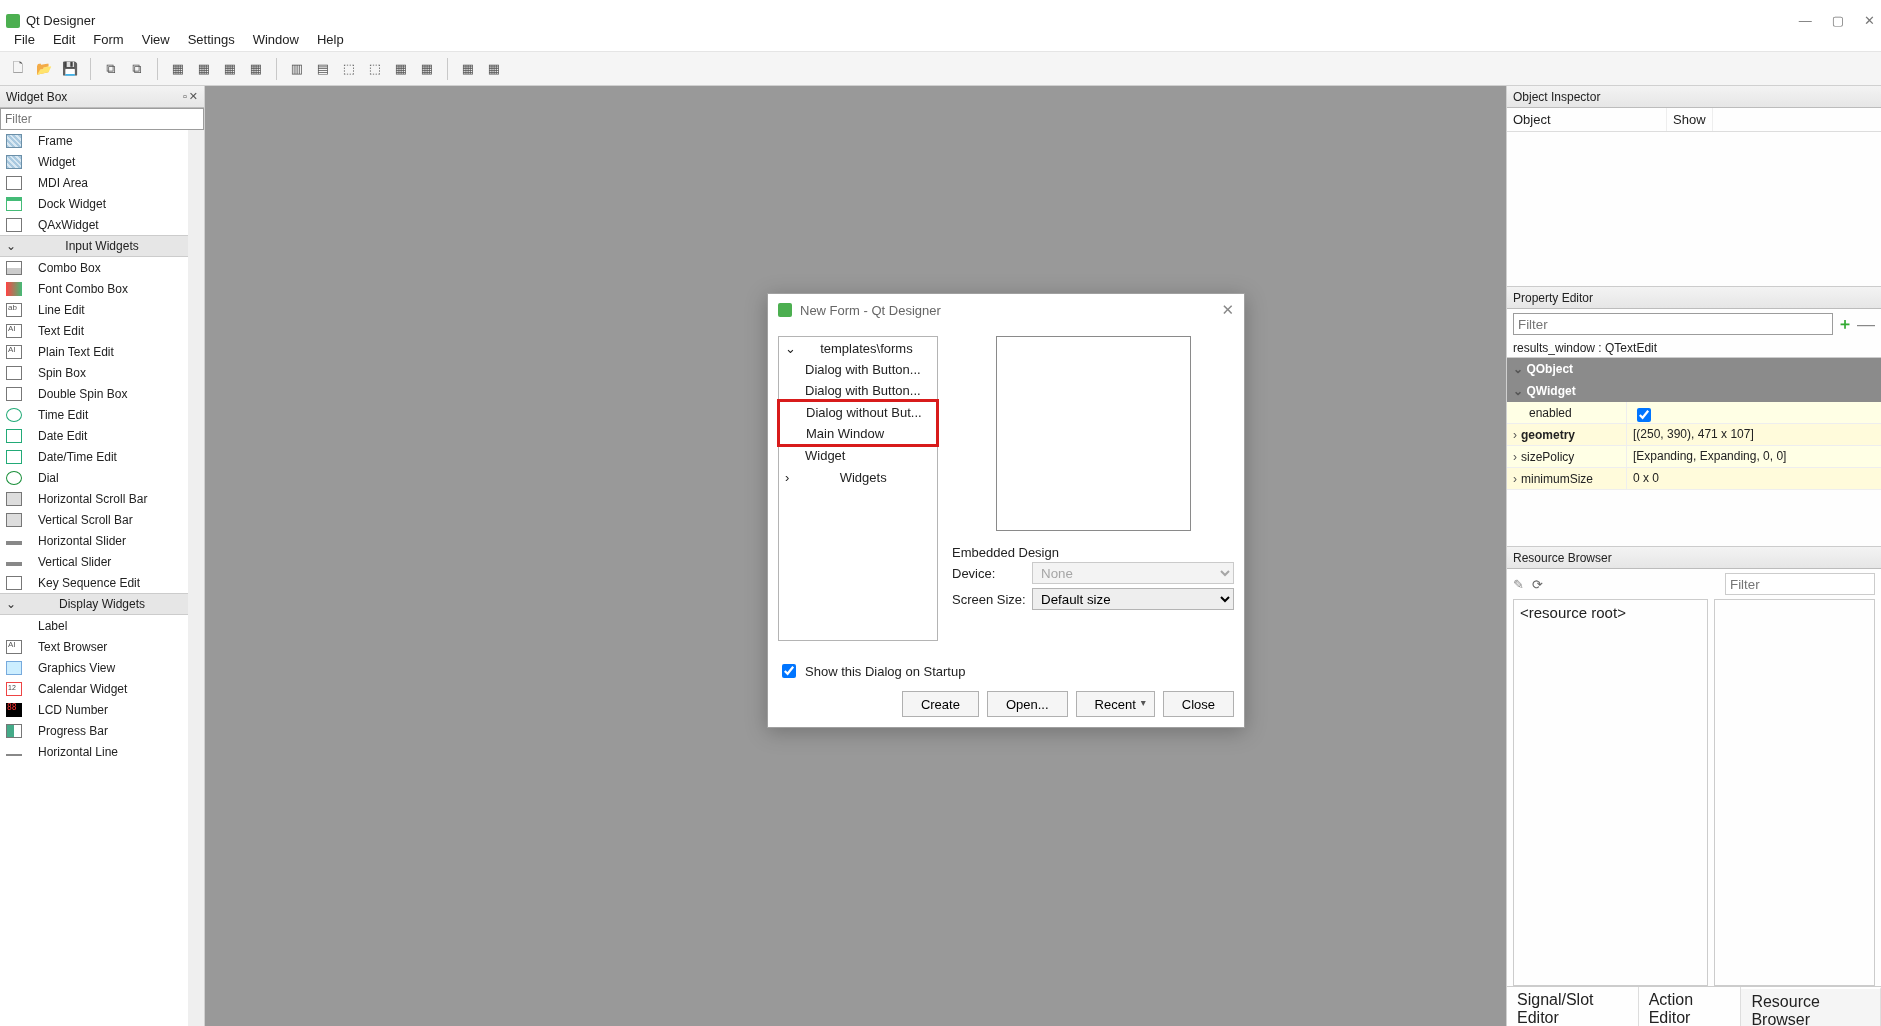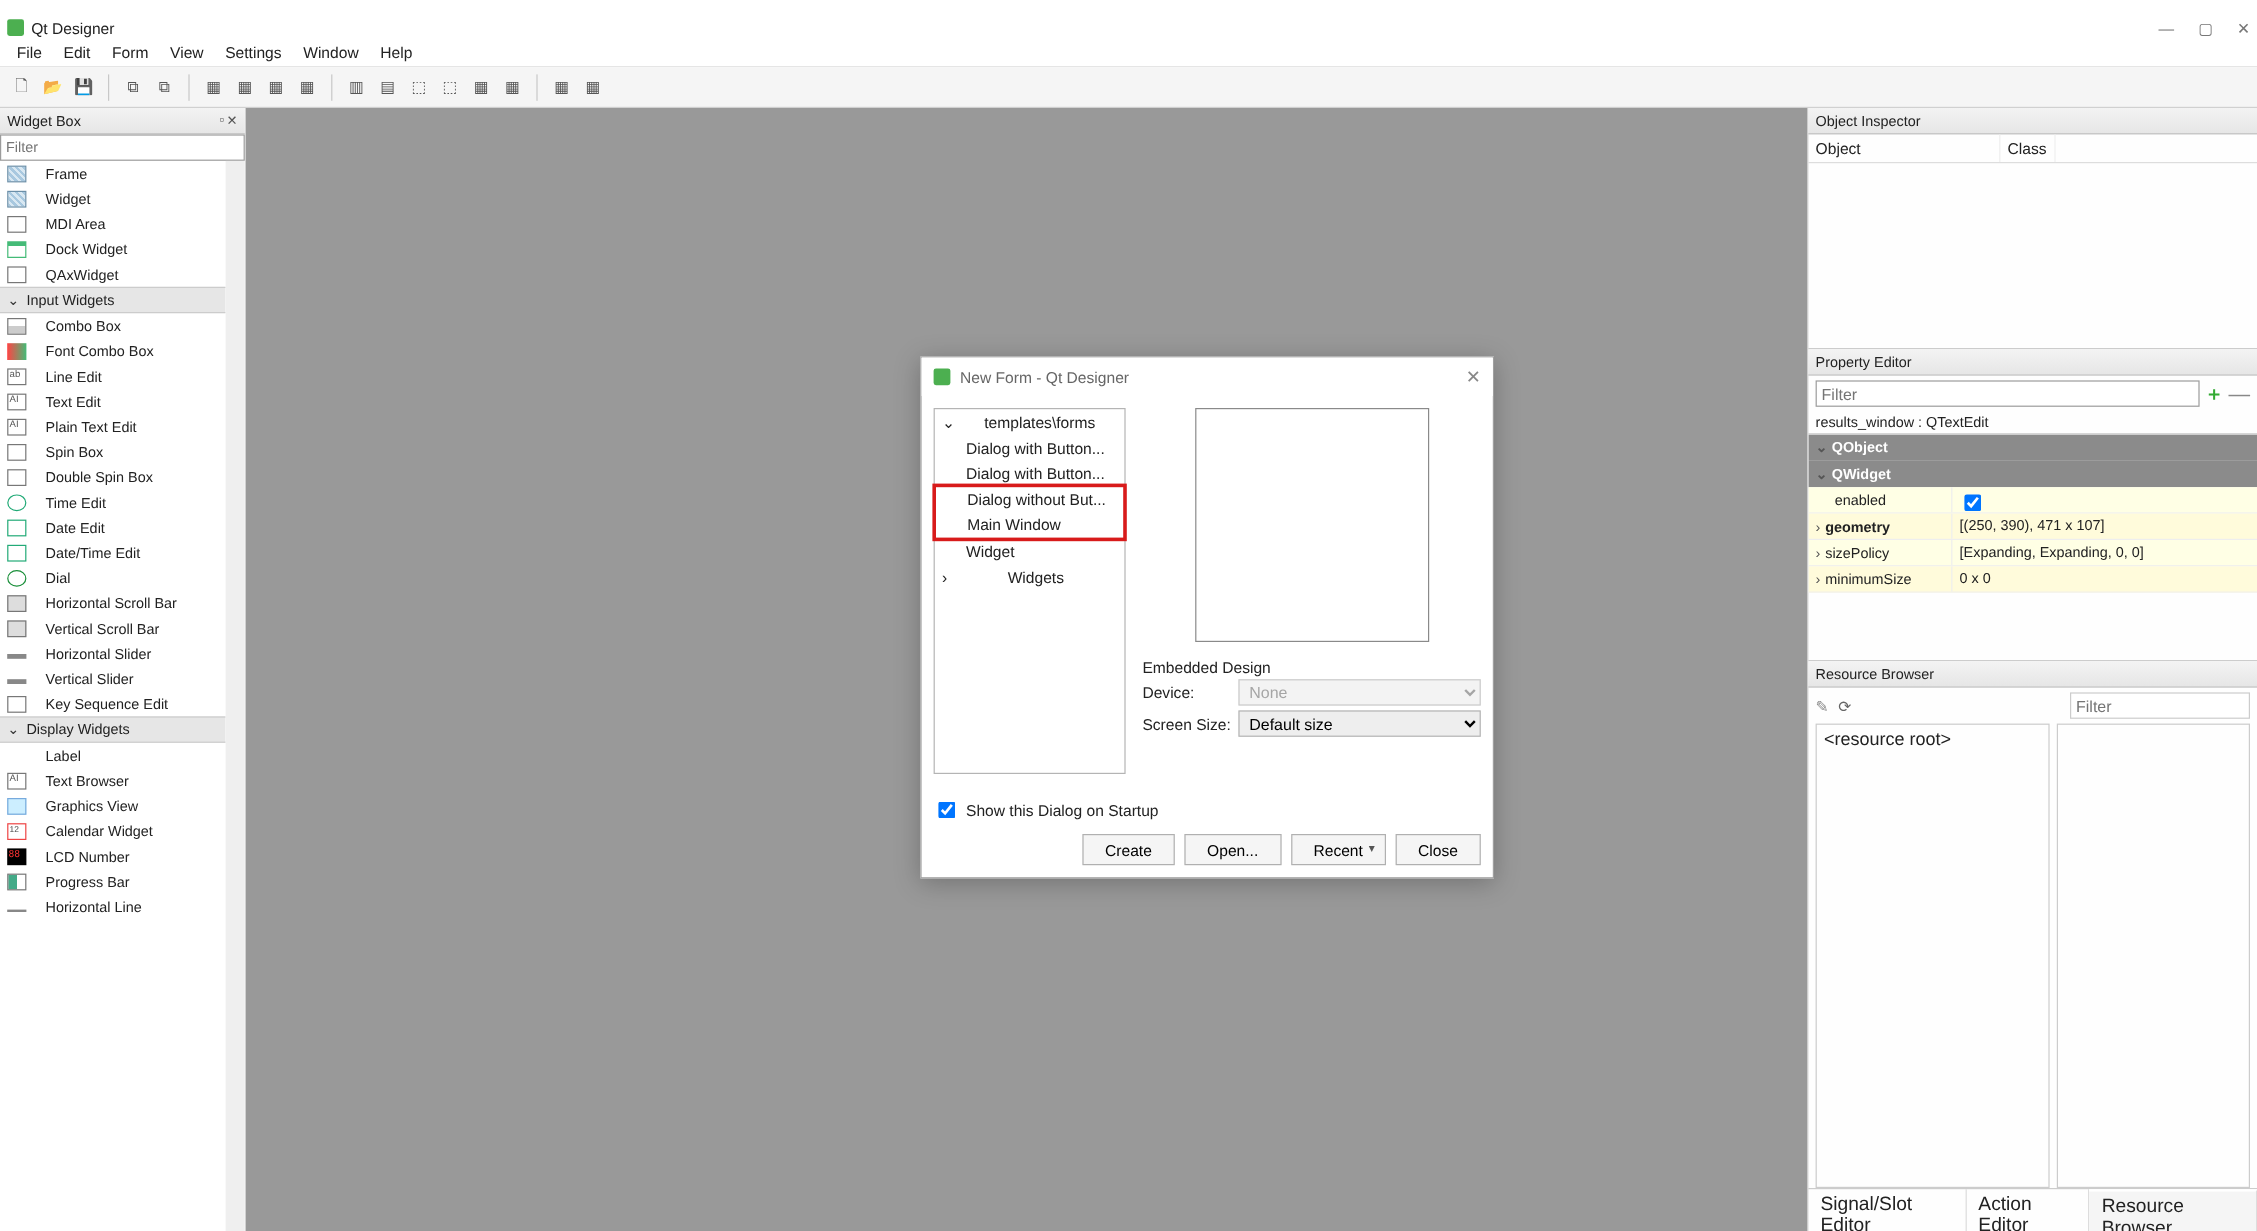--- a/index.html
+++ b/index.html
@@ -1,34 +1,34 @@
 <!DOCTYPE html>
 <html><head>
 <meta charset="utf-8">
 <style>
 html,body{margin:0;padding:0;font-family:"Segoe UI",Tahoma,sans-serif;font-size:13px;color:#222;background:#fff;height:100%;overflow:hidden}
 *{box-sizing:border-box}
-.titlebar{height:28px;display:flex;align-items:flex-start;padding:16px 6px;background:#fff}
+.titlebar{height:28px;display:flex;align-items:flex-end;padding:0 6px;background:#fff}
 .titlebar .qt-icon{width:14px;height:14px;background:#4caf50;border-radius:2px;margin-right:6px}
 .titlebar .wcontrols{margin-left:auto;display:flex;gap:20px;color:#777}
 .menubar{height:24px;display:flex;align-items:center;padding:0 6px;gap:2px;background:#fff;border-bottom:1px solid #e5e5e5}
 .menubar span{padding:2px 8px}
 .toolbar{height:34px;background:#f5f5f5;border-bottom:1px solid #d0d0d0;display:flex;align-items:center;padding:0 6px;gap:2px}
 .tbtn{width:24px;height:24px;display:flex;align-items:center;justify-content:center;color:#555}
 .sep{width:1px;height:22px;background:#c8c8c8;margin:0 6px}
 .main{display:flex;height:calc(100% - 28px - 24px - 34px)}
 .leftpanel{width:205px;display:flex;flex-direction:column;border-right:1px solid #d0d0d0}
 .panehead{height:22px;background:linear-gradient(#f3f3f3,#e6e6e6);border-bottom:1px solid #bcbcbc;display:flex;align-items:center;padding:0 6px;font-size:12px}
 .panehead .unpinclose{margin-left:auto;display:flex;gap:2px;color:#555;font-size:11px}
 .filterin{width:100%;height:22px;border:1px solid #9c9c9c;padding:0 4px;font-size:12px}
 .wbox-list{flex:1;overflow-y:auto;position:relative}
 .wbox-scrollbar{width:16px;background:#efefef}
 .cat{display:flex;align-items:center;height:22px;background:#e6e6e6;border-top:1px solid #ccc;border-bottom:1px solid #ccc;padding:0 6px;font-size:12px}
 .cat .chev{margin-right:6px;color:#333}
-.cat .catlabel{flex:1;text-align:left}
+.cat .catlabel{flex:1;text-align:center}
 .witem{display:flex;align-items:center;height:21px;padding-left:6px;gap:16px;font-size:12px}
 .wicon{width:16px;height:14px;display:inline-block;flex-shrink:0}
 .ic-frame{border:1px solid #6b8fa8;background:repeating-linear-gradient(45deg,#a8c8df,#a8c8df 2px,#d9e8f2 2px,#d9e8f2 4px)}
 .ic-mdi{border:1px solid #777}
 .ic-dock{border:1px solid #4b7;border-top:4px solid #4b7}
 .ic-ax{border:1px solid #777}
 .ic-combo{border:1px solid #777;background:linear-gradient(#fff 50%,#ccc 50%)}
 .ic-font{background:linear-gradient(90deg,#f44,#4b7)}
 .ic-led{border:1px solid #777;background:#fff;position:relative}
 .ic-led:after{content:"ab";position:absolute;left:1px;top:-1px;font-size:8px;color:#555}
@@ -356,21 +356,21 @@
     </div>
   </div>
 
   <div class="rightpanel">
     <div class="oi">
       <div class="panehead">
           <span>Object Inspector</span>
         </div>
       <div class="oi-hdrs">
         <div style="width:160px">Object</div>
-        <div>Class</div>
+        <div>Show</div>
       </div>
       <div style="flex:1"></div>
     </div>
 
     <div class="pe">
       <div class="panehead">
           <span>Property Editor</span>
         </div>
       <div class="pe-filterrow">
         <input placeholder="Filter" style="">

